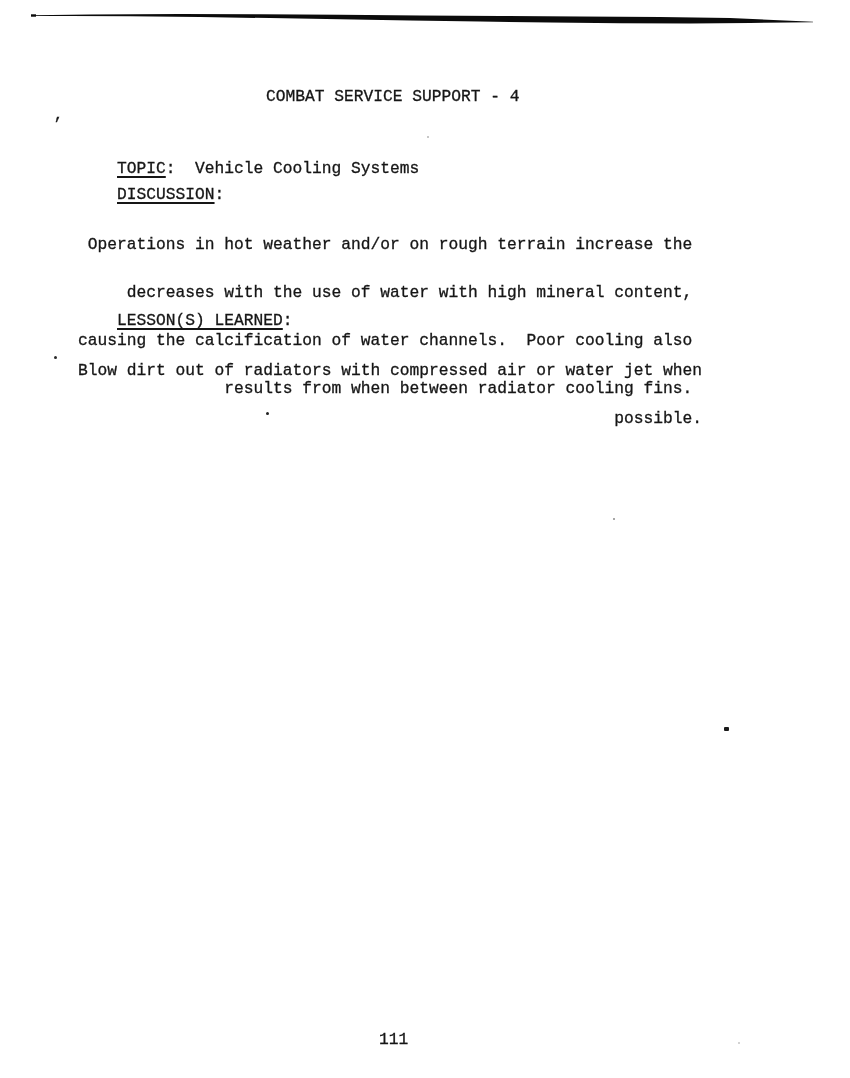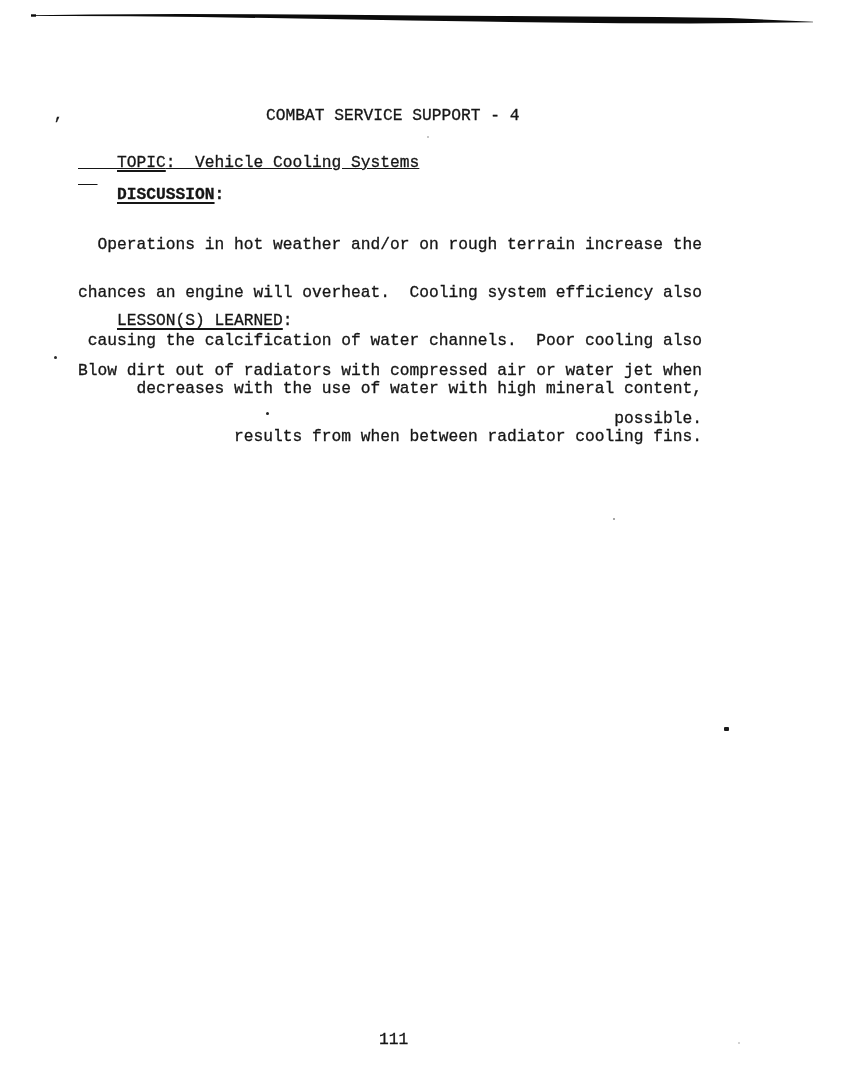--- a/index.html
+++ b/index.html
@@ -49,35 +49,34 @@
     <polygon fill="#0b0b0b" points="
       33,15.2 90,14.4 180,14.1 260,14.3 340,14.8 420,15.4 500,16.0
       580,16.4 660,17.0 730,18.1 813,21.7 813,22.3 750,23.0 690,23.4
       620,23.2 550,22.6 480,21.6 410,20.4 340,19.3 270,18.1 200,17.0
       130,16.3 70,15.9 33,15.9"></polygon>
     <rect x="31" y="14.3" width="5" height="2.4" fill="#0b0b0b"></rect>
   </svg>
 
   <span class="comma-mark abs" style="left:54px; top:108px;">,</span>
 
-  <div class="abs" style="left:266px; top:108px;">COMBAT SERVICE SUPPORT - 4</div>
+  <div class="abs" style="left:266px; top:89px;">COMBAT SERVICE SUPPORT - 4</div>
 
-  <div class="abs" style="left:78px; top:139px;text-decoration:underline;">
+  <div class="abs" style="left:78px; top:145px;">
     <span class="u">TOPIC</span><span>:  </span><span>Vehicle Cooling Systems</span>
   </div>
 
-  <div class="abs" style="left:78px; top:171px;font-weight:bold;">
+  <div class="abs" style="left:78px; top:171px;">
     <span class="u">DISCUSSION</span><span>:</span>
   </div>
 
   <div class="abs para" style="left:78px; top:205px;">
     <div>Operations in hot weather and/or on rough terrain increase the</div>
-    <div>chances an engine will overheat.  Cooling system efficiency also</div>
+    <div>decreases with the use of water with high mineral content,</div>
     <div>causing the calcification of water channels.  Poor cooling also</div>
-    <div>decreases with the use of water with high mineral content,</div>
     <div>results from when between radiator cooling fins.</div>
   </div>
 
   <div class="abs" style="left:78px; top:297px;">
     <span class="u">LESSON(S) LEARNED</span><span>:</span>
   </div>
 
   <div class="abs para" style="left:78px; top:331px;">
     <div>Blow dirt out of radiators with compressed air or water jet when</div>
     <div>possible.</div>

